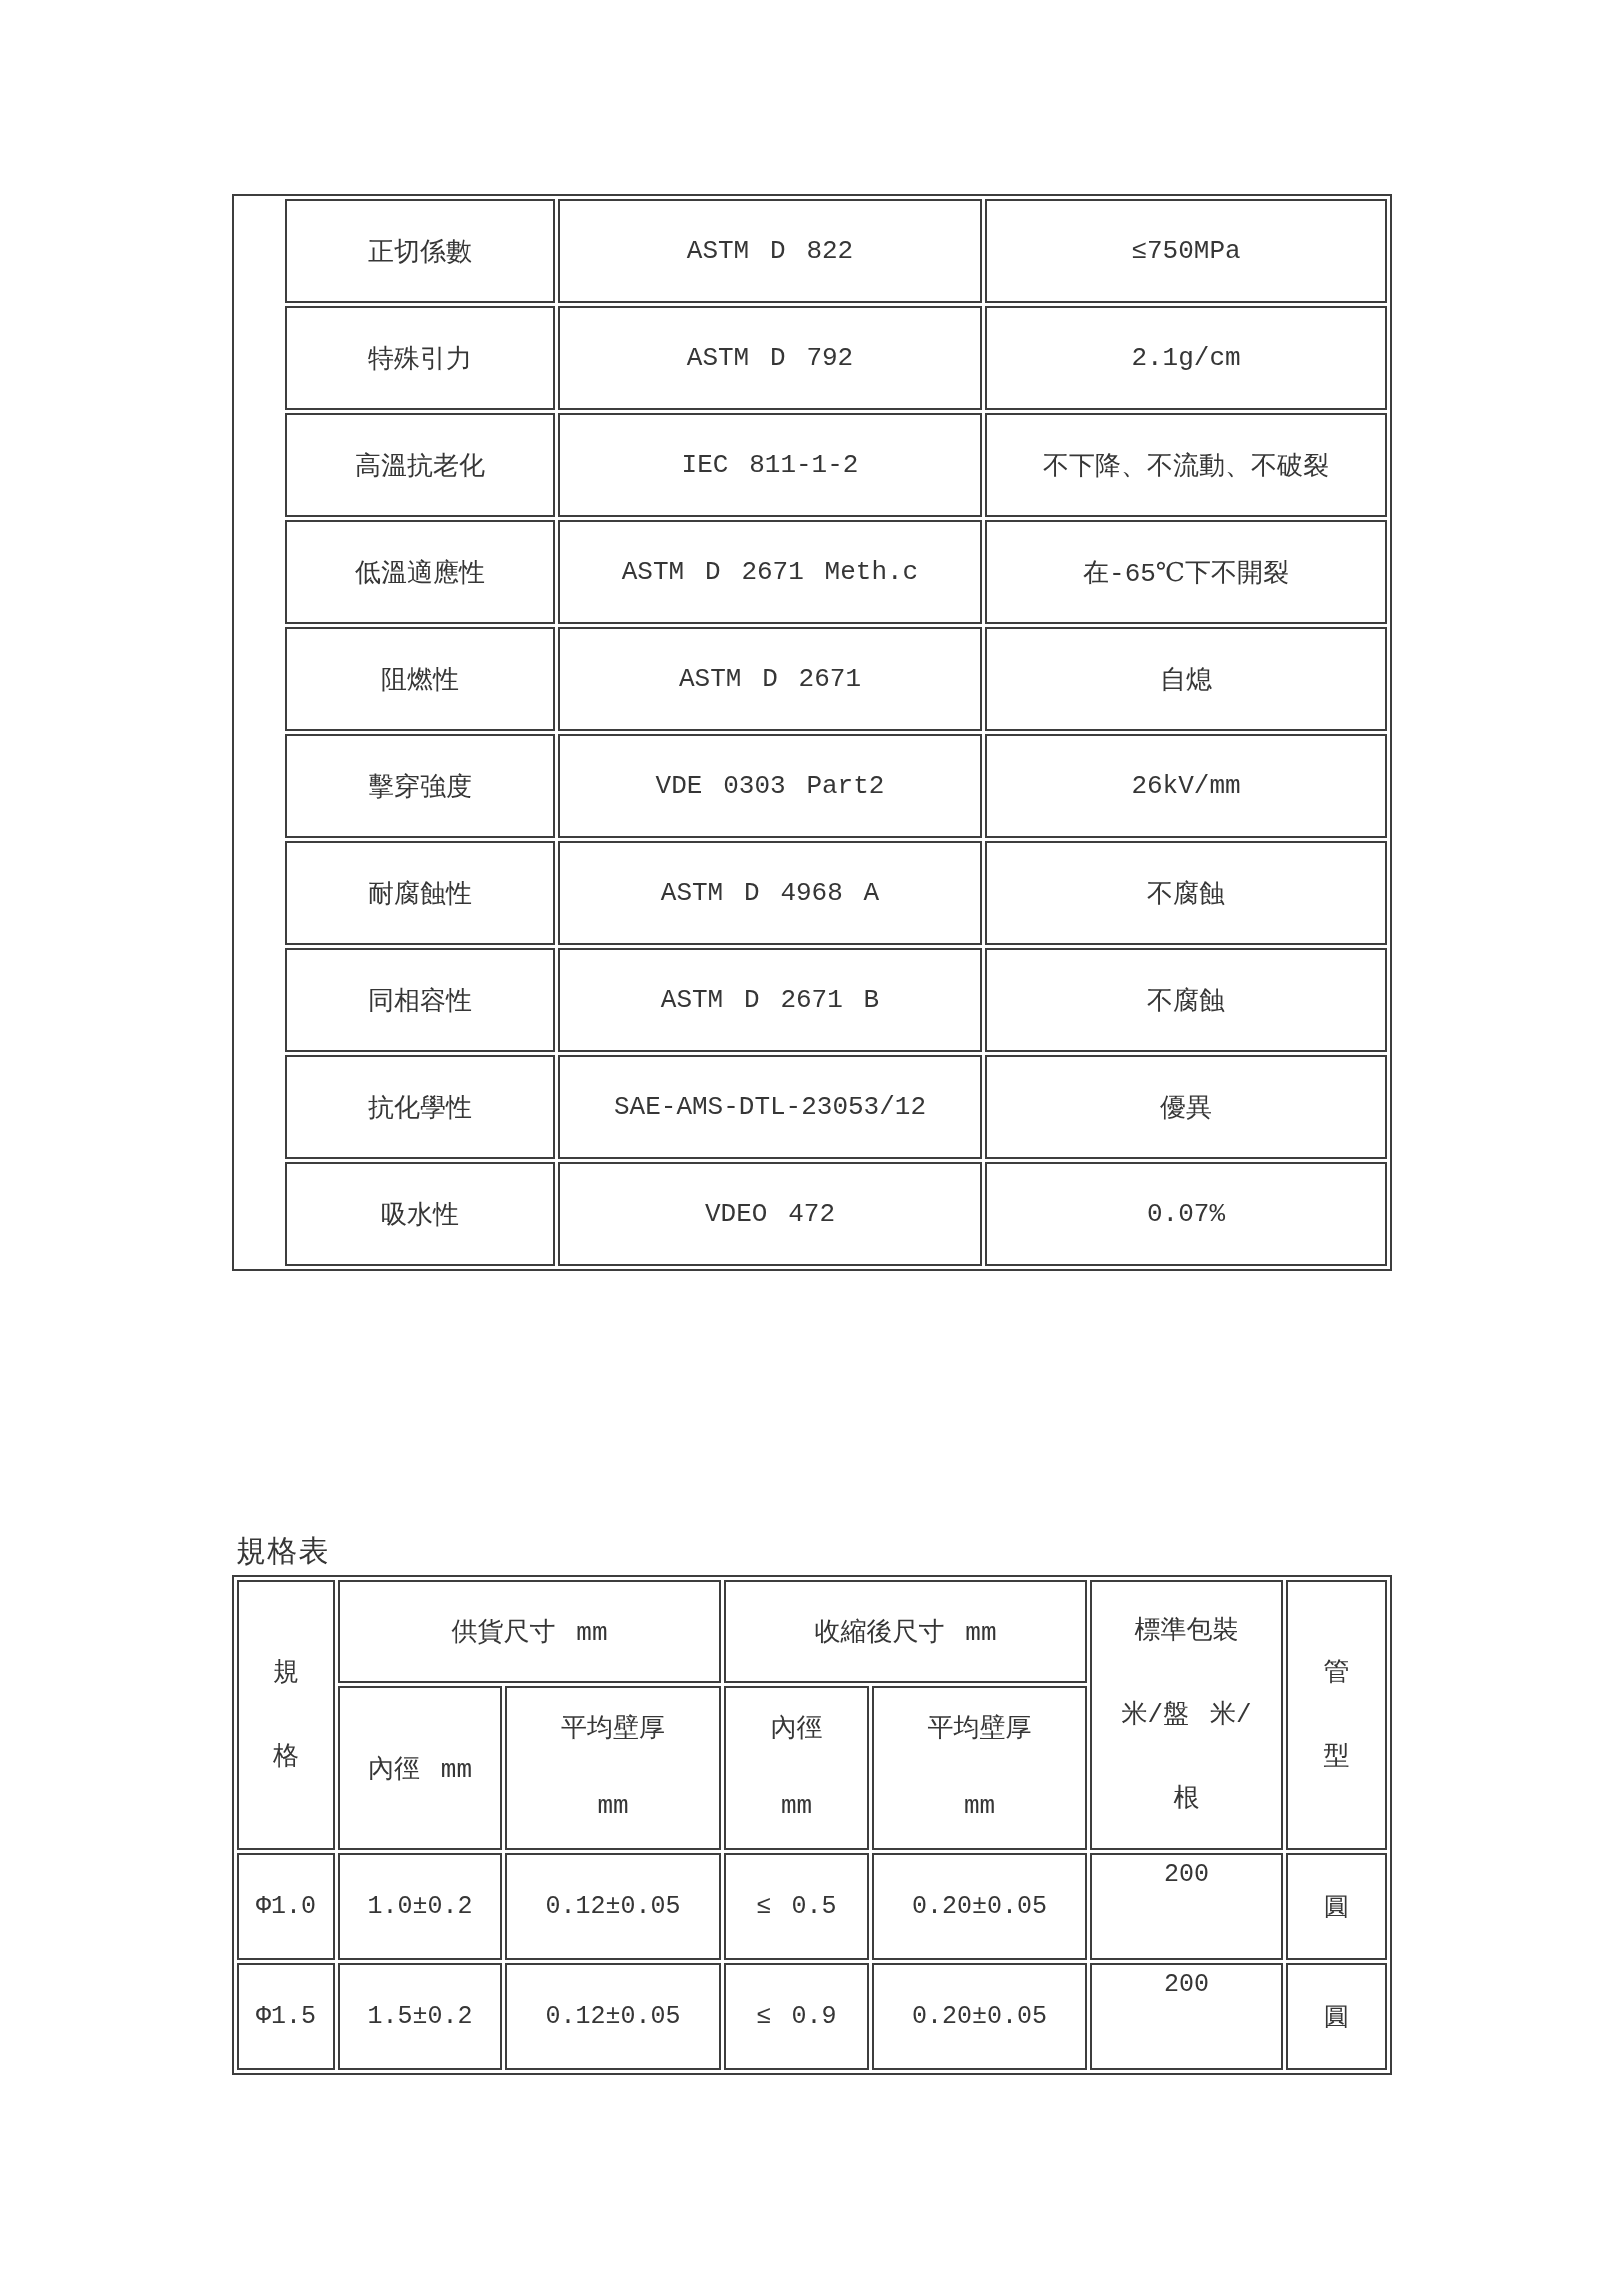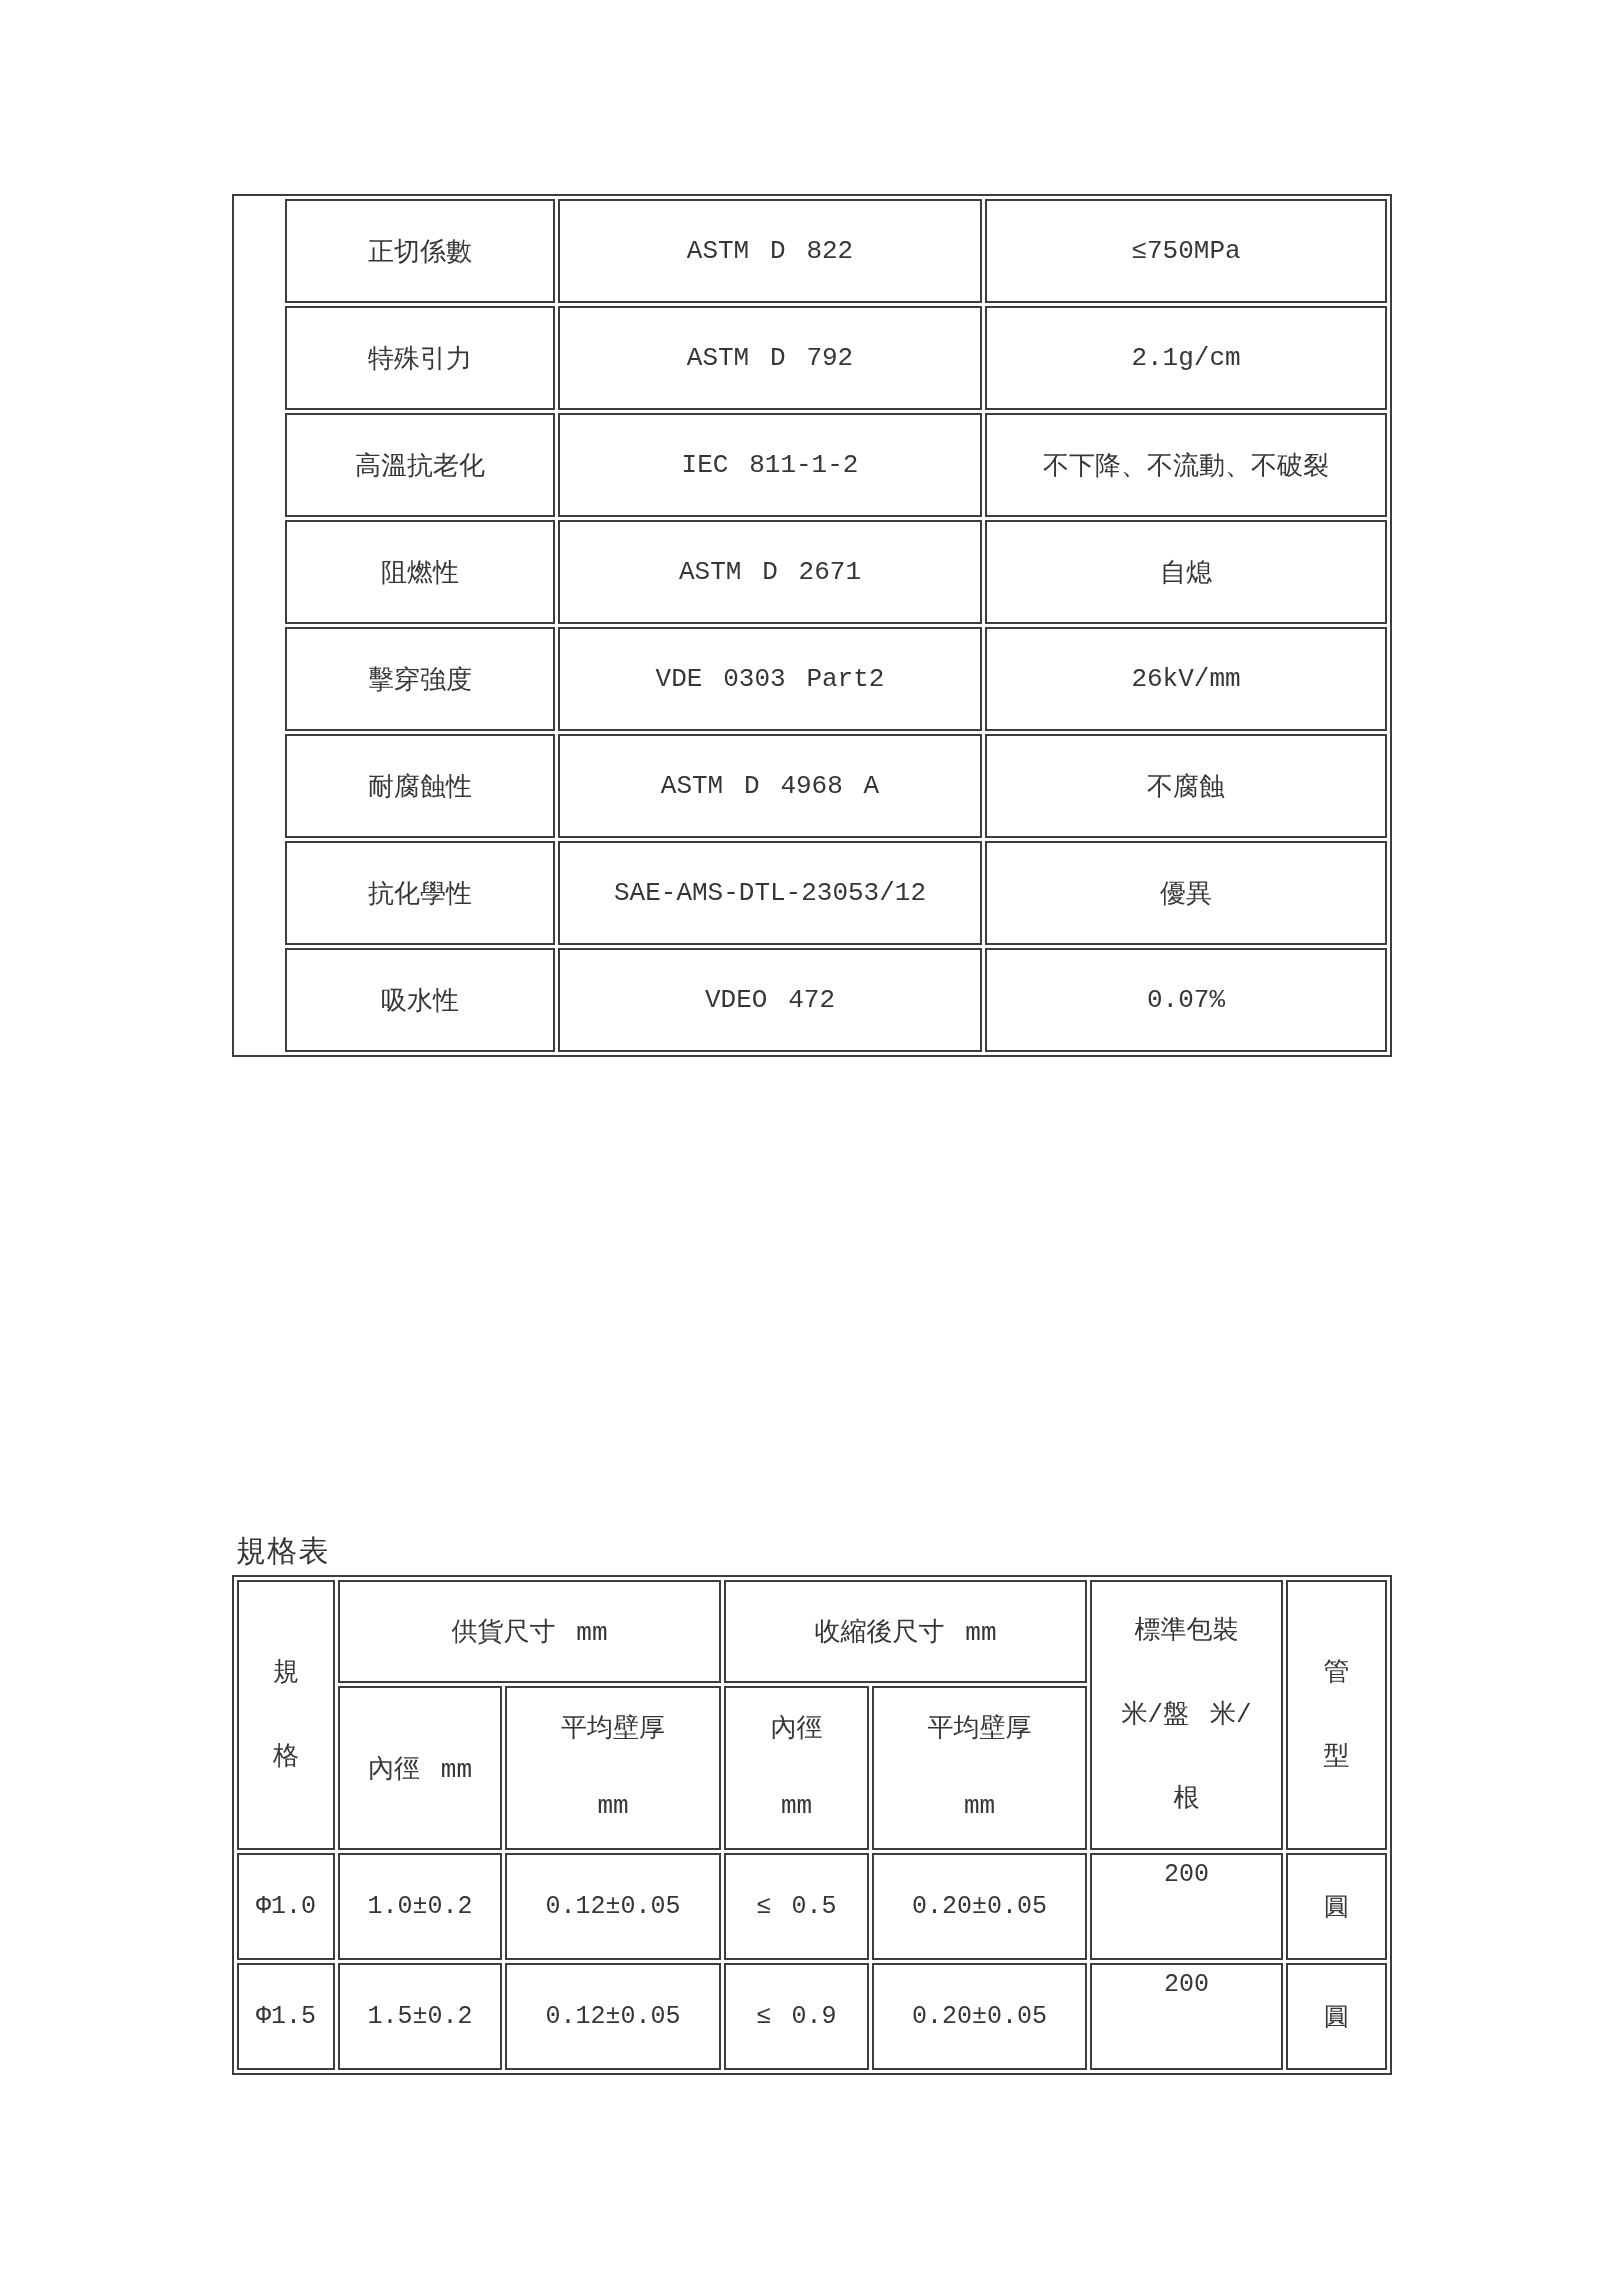--- a/index.html
+++ b/index.html
@@ -81,32 +81,42 @@
       <td>特殊引力</td>
       <td>ASTM D 792</td>
       <td>2.1g/cm</td>
     </tr>
     <tr>
       <td>高溫抗老化</td>
       <td>IEC 811-1-2</td>
       <td>不下降、不流動、不破裂</td>
     </tr>
     <tr>
+      <td>低溫適應性</td>
+      <td>ASTM D 2671 Meth.c</td>
+      <td>在-65℃下不開裂</td>
+    </tr>
+    <tr>
       <td>阻燃性</td>
       <td>ASTM D 2671</td>
       <td>自熄</td>
     </tr>
     <tr>
       <td>擊穿強度</td>
       <td>VDE 0303 Part2</td>
       <td>26kV/mm</td>
     </tr>
     <tr>
       <td>耐腐蝕性</td>
       <td>ASTM D 4968 A</td>
+      <td>不腐蝕</td>
+    </tr>
+    <tr>
+      <td>同相容性</td>
+      <td>ASTM D 2671 B</td>
       <td>不腐蝕</td>
     </tr>
     <tr>
       <td>抗化學性</td>
       <td>SAE-AMS-DTL-23053/12</td>
       <td>優異</td>
     </tr>
     <tr>
       <td>吸水性</td>
       <td>VDEO 472</td>

